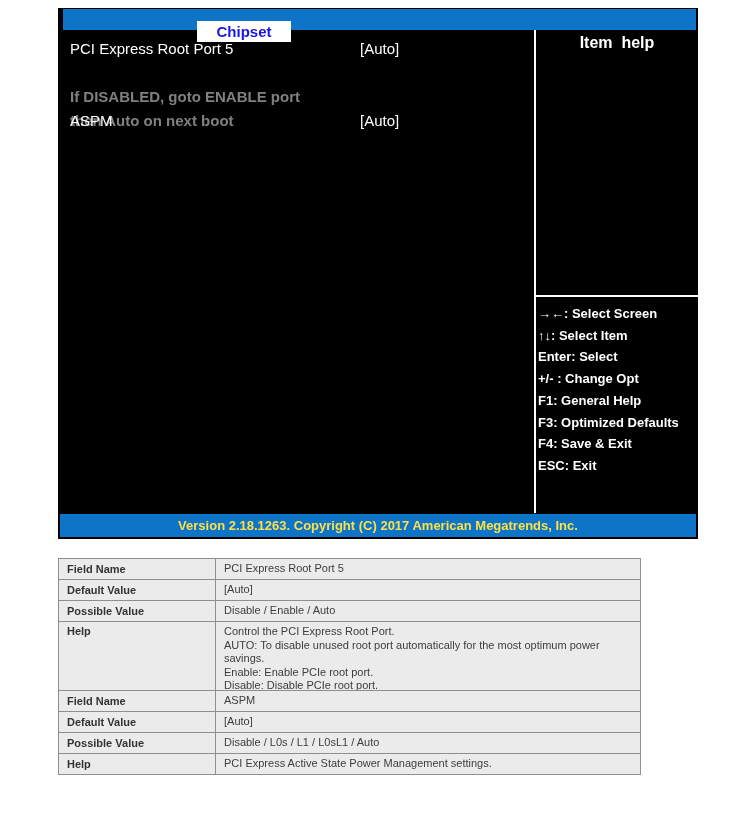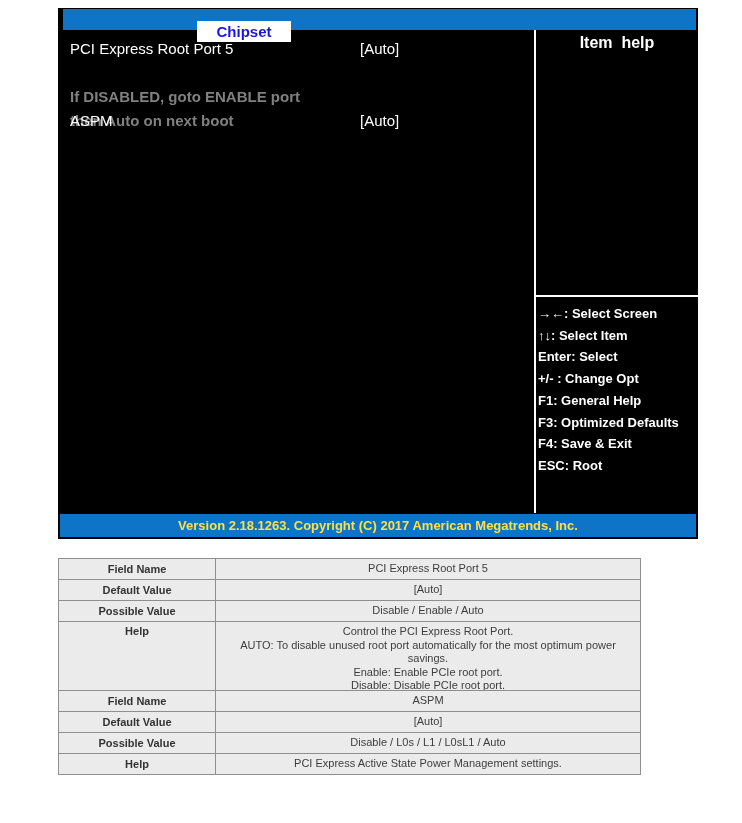--- a/index.html
+++ b/index.html
@@ -33,21 +33,21 @@
   .key-legend div { color:#ffffff; font-weight:bold; font-size:13px;
                     line-height:21.7px; white-space:pre; }
   .version-bar { position:absolute; left:2px; right:2px; bottom:2px; height:23px;
                  background:#0d74c7; color:#fde047; font-weight:bold; font-size:13px;
                  text-align:center; line-height:23px; }
 
   
   .field-table { position:absolute; left:58px; width:582px; border-collapse:collapse;
                  table-layout:fixed; }
   .field-table td { border:1px solid #8f8f8f; background:#ebebeb; font-size:11px;
-                    color:#333333; padding:3px 8px; vertical-align:middle;text-align:center; }
+                    color:#333333; padding:3px 8px; vertical-align:middle; }
   .field-table td.lbl { width:157px; font-weight:bold; }
   .field-table td.val { width:425px; color:#3d3d3d; line-height:13.5px;
                         white-space:pre-line; }
   .field-table tr.short { height:21px; }
   #table-1 { top:558px; }
   #table-2 { top:690px; }
 </style>
 </head>
 <body>
 
@@ -84,21 +84,21 @@
     <div class="divider-h"></div>
 
     <div class="key-legend">
       <div>→←: Select Screen</div>
       <div>↑↓: Select Item</div>
       <div>Enter: Select</div>
       <div>+/- : Change Opt</div>
       <div>F1: General Help</div>
       <div>F3: Optimized Defaults</div>
       <div>F4: Save &amp; Exit</div>
-      <div>ESC: Root</div>
+      <div>ESC: Exit</div>
     </div>
 
     <div class="version-bar">Version 2.18.1263. Copyright (C) 2017 American Megatrends, Inc.</div>
   </div>
 
   <table class="field-table" id="table-1">
     <tbody>
         <tr class="short">
       <td class="lbl">Field Name</td>
       <td class="val">PCI Express Root Port 5</td>

